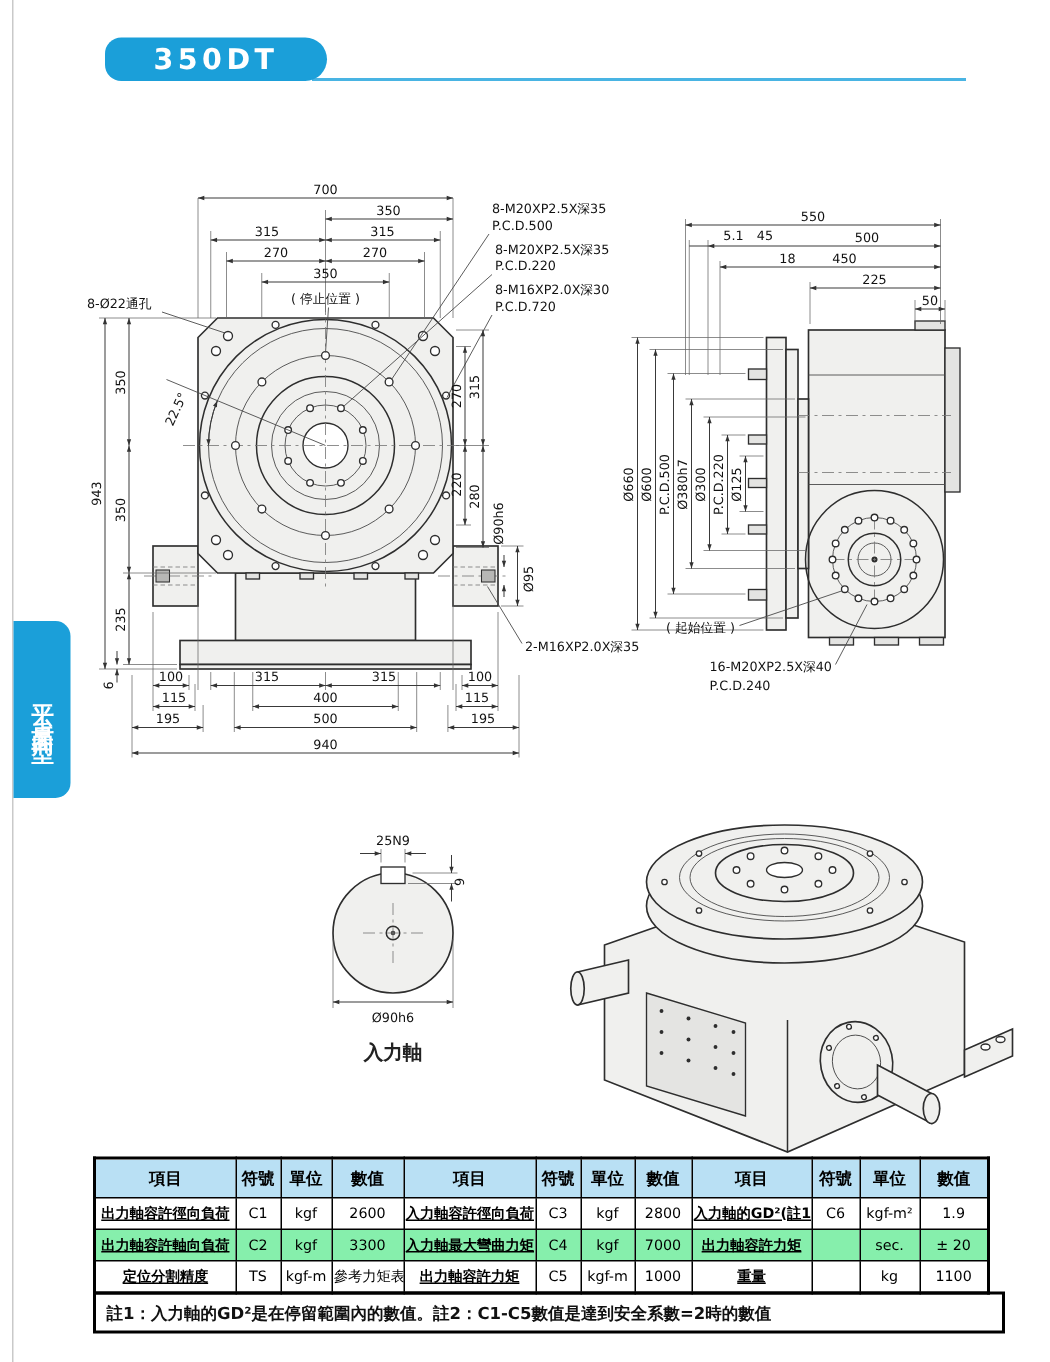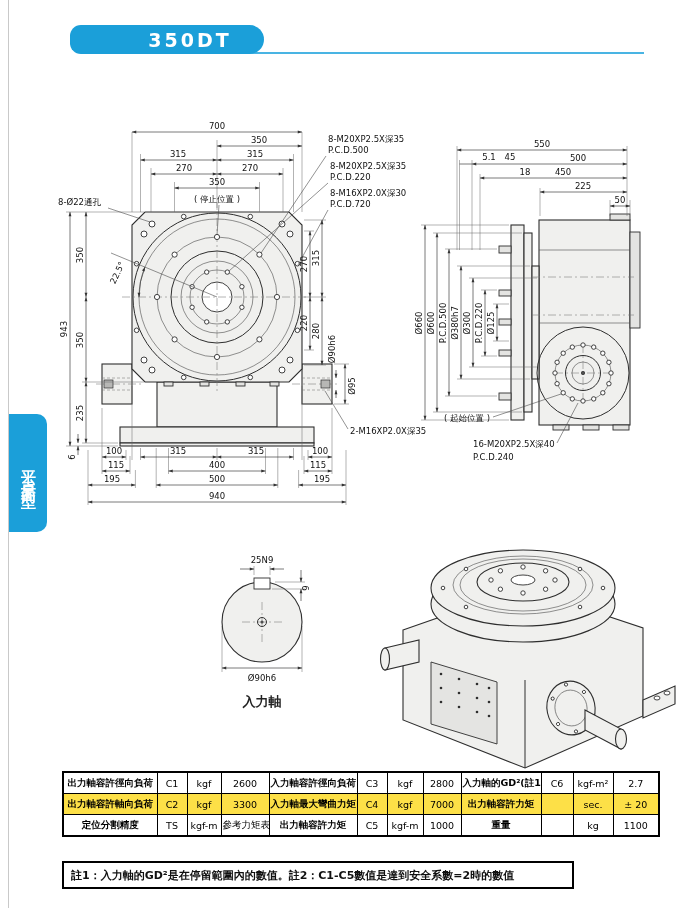--- a/index.html
+++ b/index.html
@@ -3,21 +3,21 @@
 <meta charset="utf-8">
 <style>
   html,body{margin:0;padding:0;background:#9a9a9a;}
   .page{position:relative;width:700px;height:908px;background:#ffffff;overflow:hidden;
         font-family:"DejaVu Sans",sans-serif;}
   .page-edge{position:absolute;left:8px;top:0;width:1px;height:908px;background:#c9c9c9;}
 
   
   .model-tab{position:absolute;left:70px;top:25px;width:148px;height:29px;background:#1b9fd9;
              border-radius:12px 16px 16px 12px;color:#fff;display:flex;align-items:center;
-             justify-content:center;font-size:19px;font-weight:bold;letter-spacing:3px;padding-left:46px;}
+             justify-content:center;font-size:19px;font-weight:bold;letter-spacing:3px;}
   .header-line{position:absolute;left:208px;top:52px;width:436px;height:2px;background:#49b4e3;}
 
   
   .side-tab{position:absolute;left:9px;top:414px;width:38px;height:118px;background:#1b9fd9;
             border-radius:0 10px 10px 0;display:flex;align-items:center;justify-content:center;}
   .side-tab span{writing-mode:vertical-rl;color:#fff;font-size:15px;font-weight:bold;letter-spacing:6px;}
 
   
   svg{position:absolute;}
   .part{fill:#f0f0ee;stroke:#2e2e2e;stroke-width:1.1;}
@@ -36,23 +36,23 @@
   text.cap{font-family:"DejaVu Sans",sans-serif;font-size:13px;font-weight:bold;fill:#222;text-anchor:middle;}
   marker path{fill:#333;}
 
   
   .spec-table{position:absolute;left:62px;top:771px;border-collapse:collapse;table-layout:fixed;
               width:596px;border:2px solid #000;}
   .spec-table th,.spec-table td{border:1px solid #000;text-align:center;overflow:hidden;
               white-space:nowrap;padding:0 1px;}
   .spec-table th{background:#b9e0f4;font-size:11px;font-weight:bold;height:25px;}
   .spec-table td{font-size:9.5px;height:20px;}
-  .spec-table tr.alt td{background:#fde047;}
-  .spec-table td.item{font-weight:bold;}
-  .footnote{position:absolute;left:62px;top:861px;width:512px;height:28px;box-sizing:border-box;
+  .spec-table tr.alt td{background:#86efac;}
+  .spec-table td.item{font-weight:bold;text-decoration:underline;}
+  .footnote{position:absolute;left:62px;top:861px;width:608px;height:28px;box-sizing:border-box;
             border:2px solid #000;font-size:11px;font-weight:bold;color:#111;
             display:flex;align-items:center;padding:0 7px;}
 </style>
 </head>
 <body>
 
 <div class="page">
   <div class="page-edge"></div>
 
   <div class="header-line"></div>
@@ -496,33 +496,47 @@
       <col style="width:88px">
         <col style="width:30px">
         <col style="width:36px">
         <col style="width:38px">
       <col style="width:80px">
         <col style="width:32px">
         <col style="width:40px">
         <col style="width:46px">
     </colgroup>
     <tbody>
+        <tr>
+      <th>項目</th>
+      <th>符號</th>
+      <th>單位</th>
+      <th>數值</th>
+      <th>項目</th>
+      <th>符號</th>
+      <th>單位</th>
+      <th>數值</th>
+      <th>項目</th>
+      <th>符號</th>
+      <th>單位</th>
+      <th>數值</th>
+    </tr>
     <tr>
       <td class="item">出力軸容許徑向負荷</td>
       <td>C1</td>
       <td>kgf</td>
       <td>2600</td>
       <td class="item">入力軸容許徑向負荷</td>
       <td>C3</td>
       <td>kgf</td>
       <td>2800</td>
       <td class="item">入力軸的GD²(註1)</td>
       <td>C6</td>
       <td>kgf-m²</td>
-      <td>2.7</td>
+      <td>1.9</td>
     </tr>
     <tr class="alt">
       <td class="item">出力軸容許軸向負荷</td>
       <td>C2</td>
       <td>kgf</td>
       <td>3300</td>
       <td class="item">入力軸最大彎曲力矩</td>
       <td>C4</td>
       <td>kgf</td>
       <td>7000</td>

